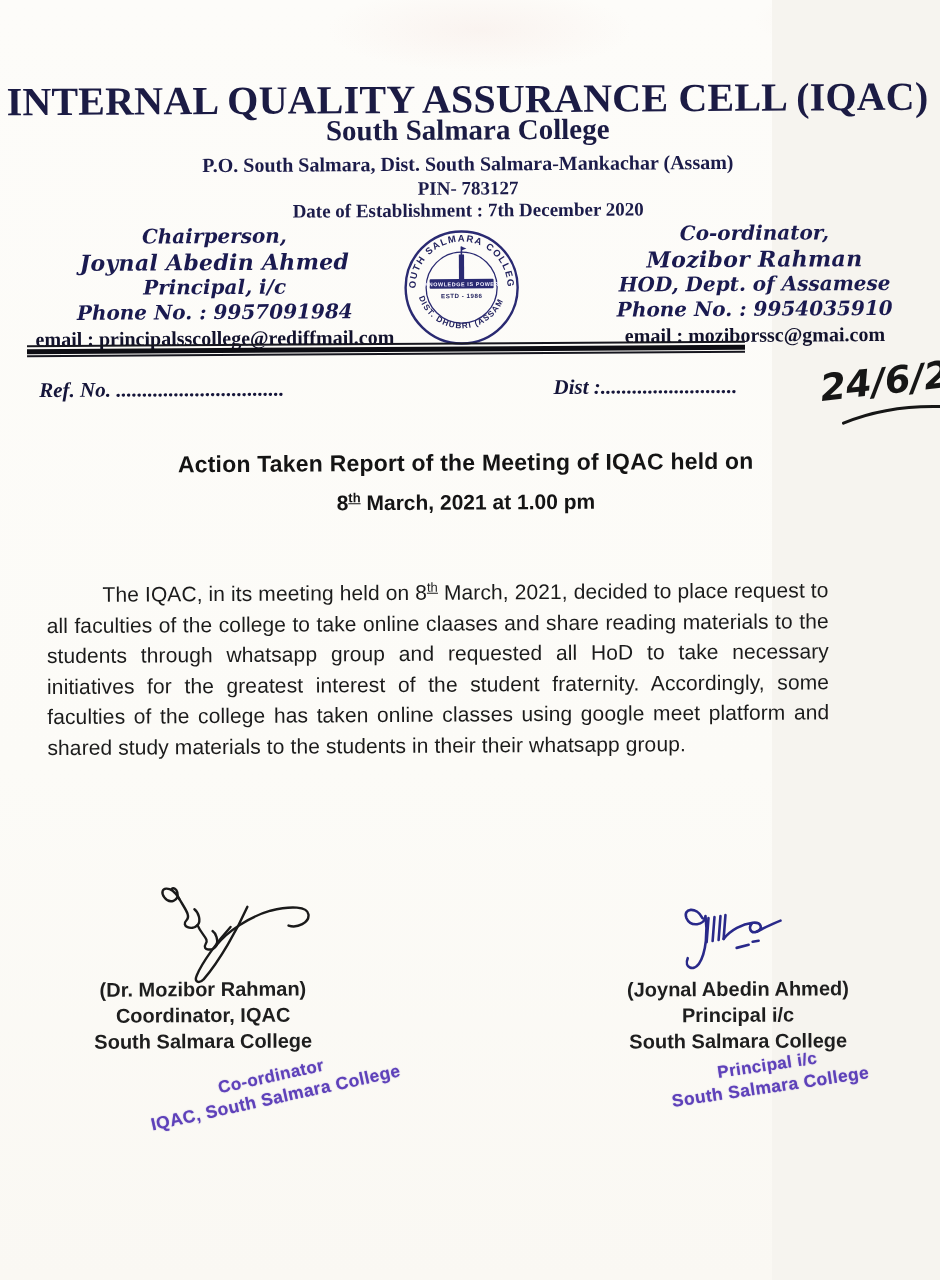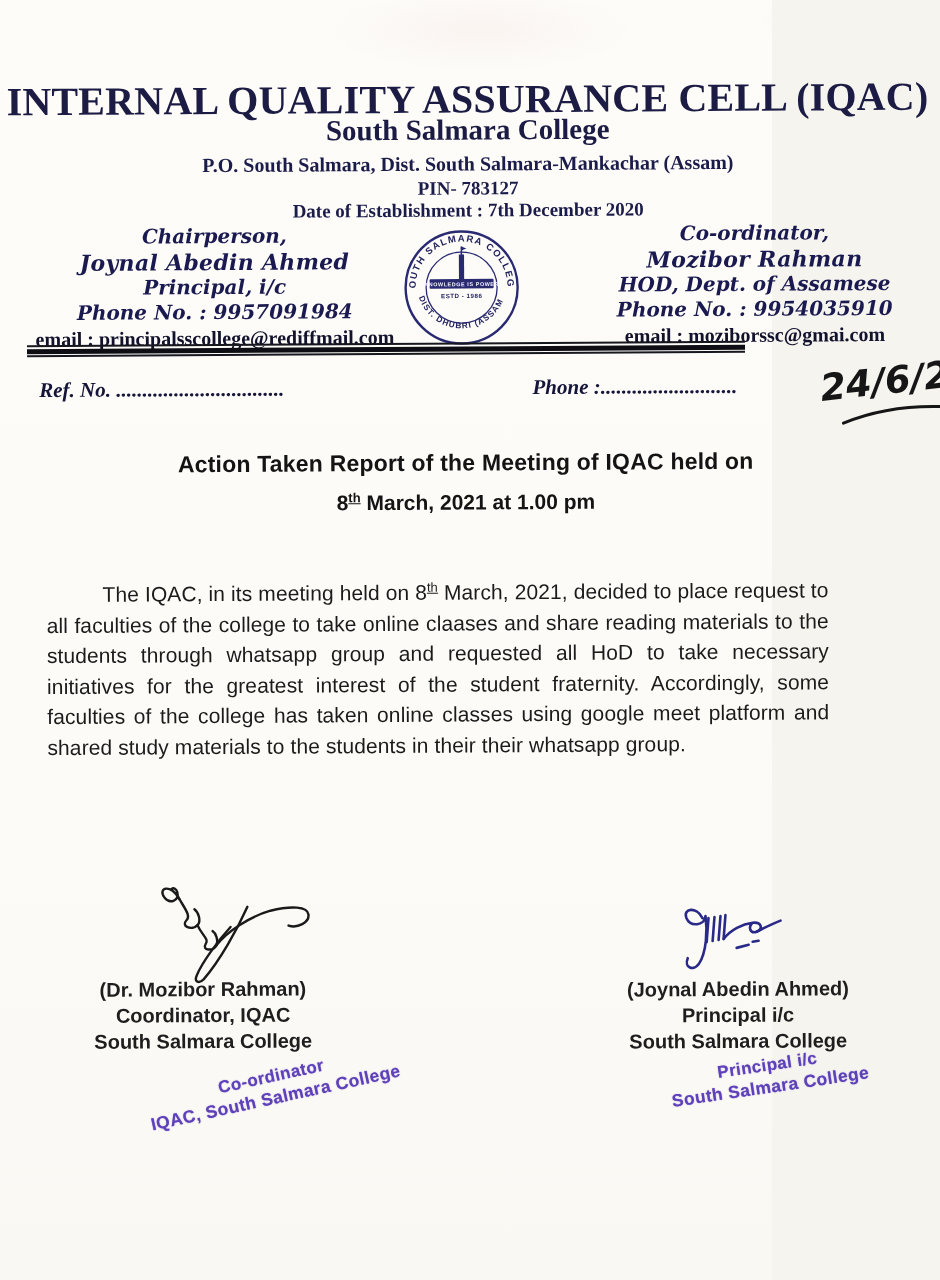--- a/index.html
+++ b/index.html
@@ -158,21 +158,21 @@
     <div class="divider">
       <div class="a"></div>
         <div class="g1"></div>
         <div class="b"></div>
         <div class="g2"></div>
         <div class="c"></div>
     </div>
 
     <div class="ref-row">
       <span class="ref-label">Ref. No. ................................</span>
-      <span class="date-group"><span>Phone :</span><span>..........................</span></span>
+      <span class="date-group"><span>Dist :</span><span>..........................</span></span>
       <svg class="hand-date" viewBox="0 0 170 95">
         <text x="12" y="48" font-size="37" font-style="italic" fill="#161616" font-family="DejaVu Sans, sans-serif" transform="rotate(-6 85 48)">24/6/24</text>
         <path d="M 34 78 Q 88 56 158 64" stroke="#161616" stroke-width="3" fill="none" stroke-linecap="round"></path>
       </svg>
     </div>
 
     <div class="doc-title1">Action Taken Report of the Meeting of IQAC held on</div>
     <div class="doc-title2"><span>8</span><sup>th</sup><span> March, 2021 at 1.00 pm</span></div>
 
     <div class="body-par"><span>The IQAC, in its meeting held on 8</span><sup>th</sup><span> March, 2021, decided to place request to all faculties of the college to take online claases and share reading materials to the students through whatsapp group and requested all HoD to take necessary initiatives for the greatest interest of the student fraternity. Accordingly, some faculties of the college has taken online classes using google meet platform and shared study materials to the students in their their whatsapp group.</span></div>

